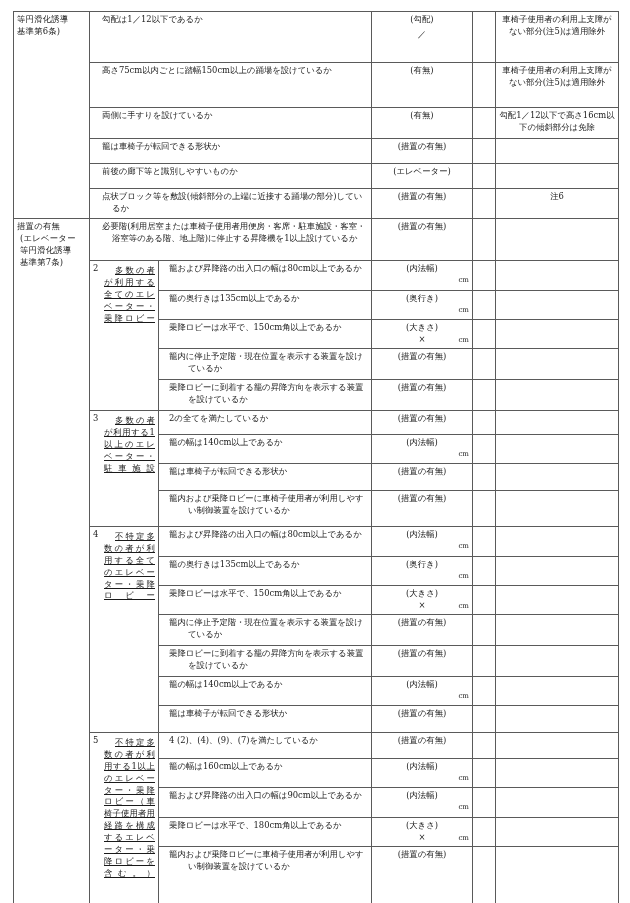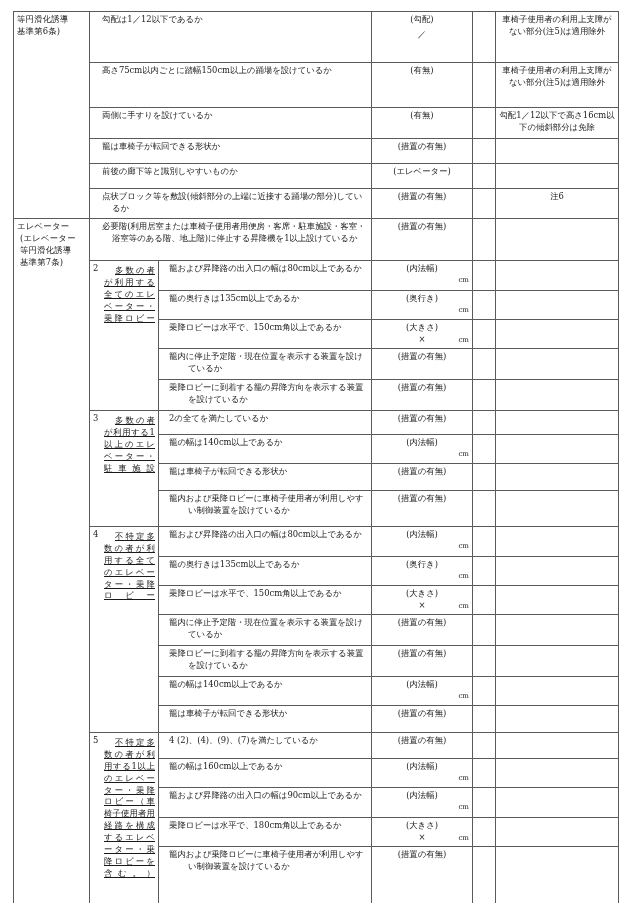--- a/index.html
+++ b/index.html
@@ -243,21 +243,21 @@
           <span class="mlabel">(措置の有無)</span>
         </td>
         <td class="chk"></td>
         <td class="note">
           <span class="ntext">注6</span>
         </td>
       </tr>
 
       <tr>
         <td class="cat" rowspan="25">
-          <span class="line">エレベーター</span>
+          <span class="line">措置の有無</span>
           <span class="line indent">(エレベーター</span>
           <span class="line indent">等円滑化誘導</span>
           <span class="line indent">基準第7条)</span>
         </td>
         <td class="item simple" colspan="2" style="height:37px">
           <span class="wrap"><span class="inum">1</span><span class="ibody">必要階(利用居室または車椅子使用者用便房・客席・駐車施設・客室・浴室等のある階、地上階)に停止する昇降機を1以上設けているか</span></span>
         </td>
         <td class="meas">
           <span class="mlabel">(措置の有無)</span>
         </td>

